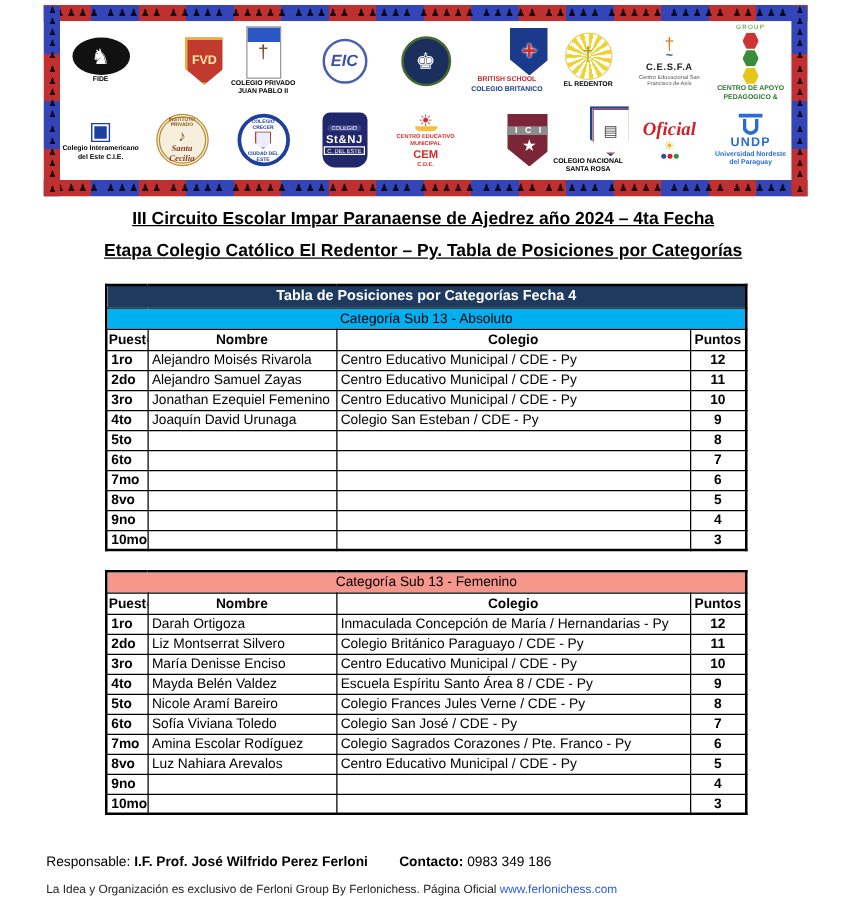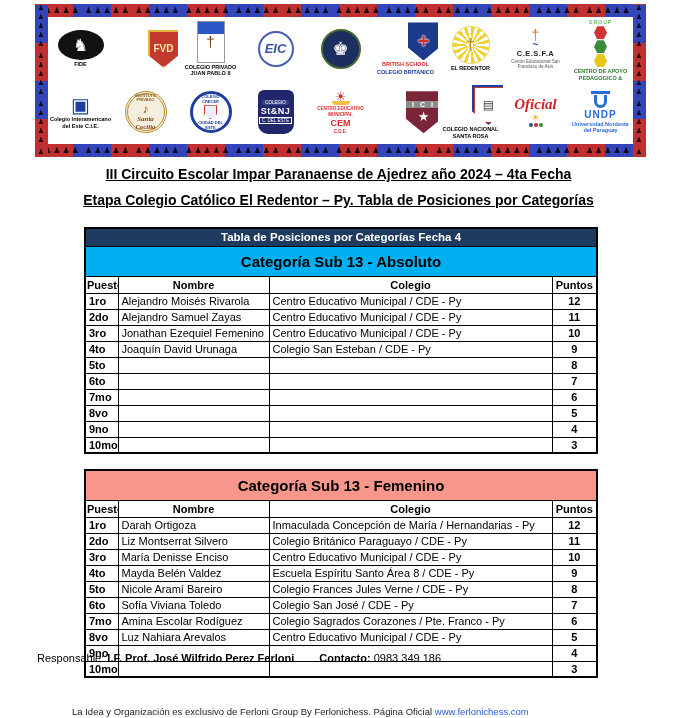--- a/index.html
+++ b/index.html
@@ -88,33 +88,33 @@
   .cesfa-title{font-weight:bold;font-size:7.5px;color:#222;letter-spacing:.5px;}
   
   .doc-titles{position:absolute;left:0;top:161px;width:677px;text-align:center;}
   .doc-title{font-size:14px;font-weight:bold;text-decoration:underline;line-height:26px;}
   
   .tables{position:absolute;left:84px;top:227px;width:512px;}
   table{border-collapse:collapse;width:512px;table-layout:fixed;font-size:11px;border:2px solid #000;}
   table + table{margin-top:15px;}
   th,td{border:1px solid #000;overflow:hidden;white-space:nowrap;}
   tr.title-row th{background:var(--navy);color:#fff;font-size:11.5px;height:18px;font-weight:bold;}
-  tr.cat-row th{height:30px;font-size:15px;font-weight:bold;color:#000;}
+  tr.cat-row th{height:17px;font-size:11px;font-weight:normal;color:#000;}
   .cat-absoluto{background:var(--cyan);}
   .cat-femenino{background:var(--salmon);margin-left:48px;}
   tr.cols th{height:17px;font-weight:bold;text-align:center;background:#fff;}
   td{height:16px;padding:0 3px;background:#fff;}
   td:nth-child(1){font-weight:bold;}
   td:nth-child(4){font-weight:bold;text-align:center;}
   
-  .footer1{position:absolute;left:37px;top:652px;font-size:11px;}
+  .footer1{position:absolute;left:37px;top:684px;font-size:11px;}
   .footer1 .lbl{font-weight:normal;}
   .footer1 b{font-weight:bold;}
   .footer1 .sp{display:inline-block;width:22px;}
-  .footer2{position:absolute;left:37px;top:706px;font-size:9.5px;color:#222;margin-left:35px;}
+  .footer2{position:absolute;left:37px;top:706px;font-size:9.5px;color:#222;}
   .footer2 .link{color:var(--link);}
 </style>
 </head>
 <body>
 
 <div class="banner">
   <div class="strip h top pawns">♟♟♟♟♟ ♟♟♟♟♟ ♟♟♟♟♟ ♟♟♟♟♟ ♟♟♟♟♟ ♟♟♟♟♟ ♟♟♟♟♟ ♟♟♟♟♟ ♟♟♟♟♟ ♟♟♟♟♟ ♟♟♟♟♟ ♟♟♟♟♟ ♟♟♟♟♟ ♟♟♟♟♟ ♟♟♟♟♟ ♟♟♟♟♟ ♟♟♟♟♟ ♟♟♟♟♟ ♟♟♟♟♟ ♟♟♟♟♟ ♟♟♟♟♟ ♟♟♟♟♟ ♟♟♟♟♟ ♟♟♟♟♟ ♟♟♟♟♟ ♟♟♟♟♟ ♟♟♟♟♟ ♟♟♟♟♟ ♟♟♟♟♟ ♟♟♟♟♟ ♟♟♟♟♟ ♟♟♟♟♟ ♟♟♟♟♟ ♟♟♟♟♟ ♟♟♟♟♟ ♟♟♟♟♟ ♟♟♟♟♟ ♟♟♟♟♟ ♟♟♟♟♟ ♟♟♟♟♟ </div>
   <div class="strip h bottom pawns">♟♟♟♟♟ ♟♟♟♟♟ ♟♟♟♟♟ ♟♟♟♟♟ ♟♟♟♟♟ ♟♟♟♟♟ ♟♟♟♟♟ ♟♟♟♟♟ ♟♟♟♟♟ ♟♟♟♟♟ ♟♟♟♟♟ ♟♟♟♟♟ ♟♟♟♟♟ ♟♟♟♟♟ ♟♟♟♟♟ ♟♟♟♟♟ ♟♟♟♟♟ ♟♟♟♟♟ ♟♟♟♟♟ ♟♟♟♟♟ ♟♟♟♟♟ ♟♟♟♟♟ ♟♟♟♟♟ ♟♟♟♟♟ ♟♟♟♟♟ ♟♟♟♟♟ ♟♟♟♟♟ ♟♟♟♟♟ ♟♟♟♟♟ ♟♟♟♟♟ ♟♟♟♟♟ ♟♟♟♟♟ ♟♟♟♟♟ ♟♟♟♟♟ ♟♟♟♟♟ ♟♟♟♟♟ ♟♟♟♟♟ ♟♟♟♟♟ ♟♟♟♟♟ ♟♟♟♟♟ </div>
   <div class="strip v left pawns">♟♟♟♟♟ ♟♟♟♟♟ ♟♟♟♟♟ ♟♟♟♟♟ ♟♟♟♟♟ ♟♟♟♟♟ ♟♟♟♟♟ ♟♟♟♟♟ ♟♟♟♟♟ ♟♟♟♟♟ ♟♟♟♟♟ ♟♟♟♟♟ ♟♟♟♟♟ ♟♟♟♟♟ ♟♟♟♟♟ ♟♟♟♟♟ ♟♟♟♟♟ ♟♟♟♟♟ ♟♟♟♟♟ ♟♟♟♟♟ ♟♟♟♟♟ ♟♟♟♟♟ ♟♟♟♟♟ ♟♟♟♟♟ ♟♟♟♟♟ ♟♟♟♟♟ ♟♟♟♟♟ ♟♟♟♟♟ ♟♟♟♟♟ ♟♟♟♟♟ ♟♟♟♟♟ ♟♟♟♟♟ ♟♟♟♟♟ ♟♟♟♟♟ ♟♟♟♟♟ ♟♟♟♟♟ ♟♟♟♟♟ ♟♟♟♟♟ ♟♟♟♟♟ ♟♟♟♟♟ </div>
   <div class="strip v right pawns">♟♟♟♟♟ ♟♟♟♟♟ ♟♟♟♟♟ ♟♟♟♟♟ ♟♟♟♟♟ ♟♟♟♟♟ ♟♟♟♟♟ ♟♟♟♟♟ ♟♟♟♟♟ ♟♟♟♟♟ ♟♟♟♟♟ ♟♟♟♟♟ ♟♟♟♟♟ ♟♟♟♟♟ ♟♟♟♟♟ ♟♟♟♟♟ ♟♟♟♟♟ ♟♟♟♟♟ ♟♟♟♟♟ ♟♟♟♟♟ ♟♟♟♟♟ ♟♟♟♟♟ ♟♟♟♟♟ ♟♟♟♟♟ ♟♟♟♟♟ ♟♟♟♟♟ ♟♟♟♟♟ ♟♟♟♟♟ ♟♟♟♟♟ ♟♟♟♟♟ ♟♟♟♟♟ ♟♟♟♟♟ ♟♟♟♟♟ ♟♟♟♟♟ ♟♟♟♟♟ ♟♟♟♟♟ ♟♟♟♟♟ ♟♟♟♟♟ ♟♟♟♟♟ ♟♟♟♟♟ </div>

